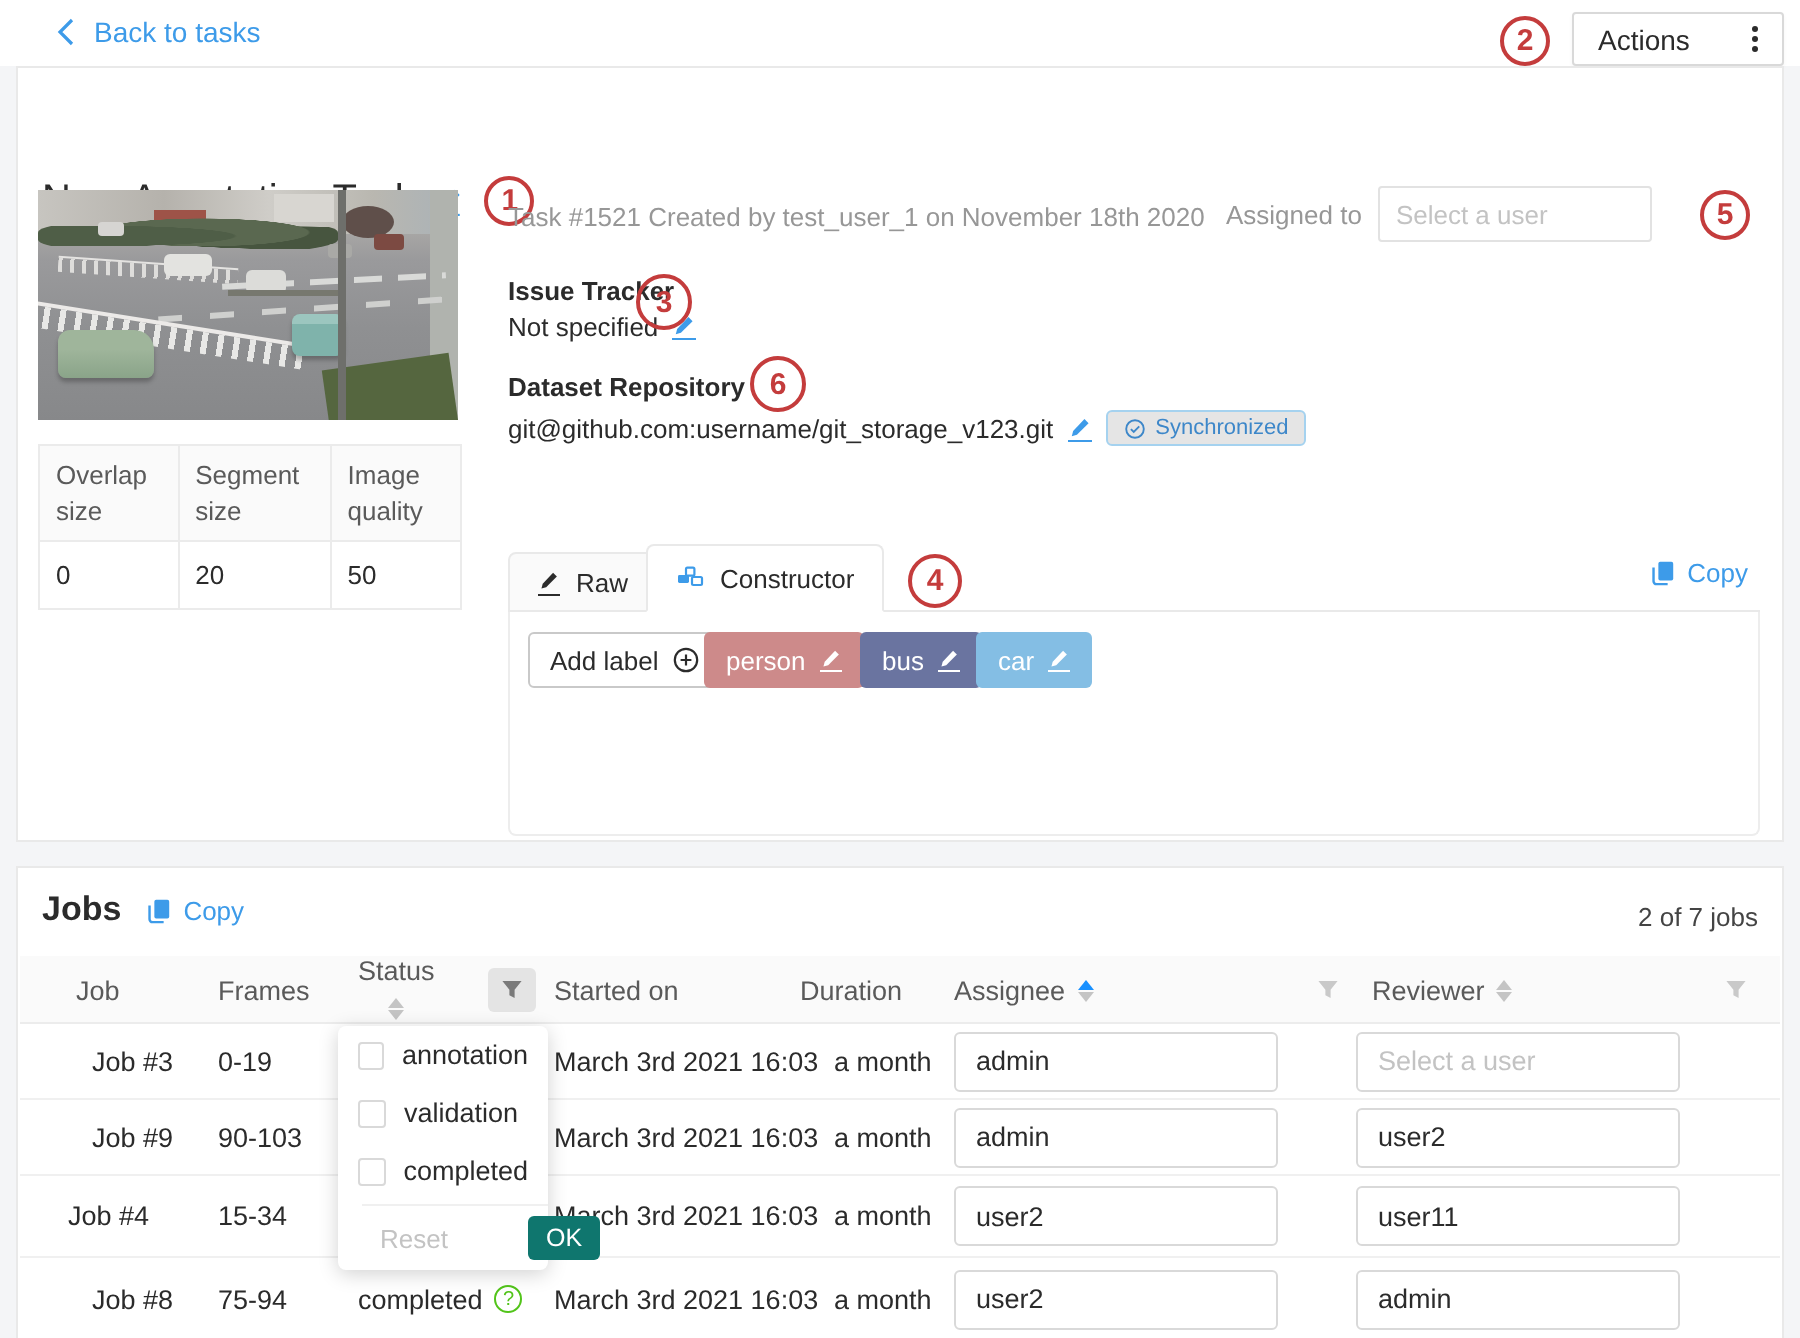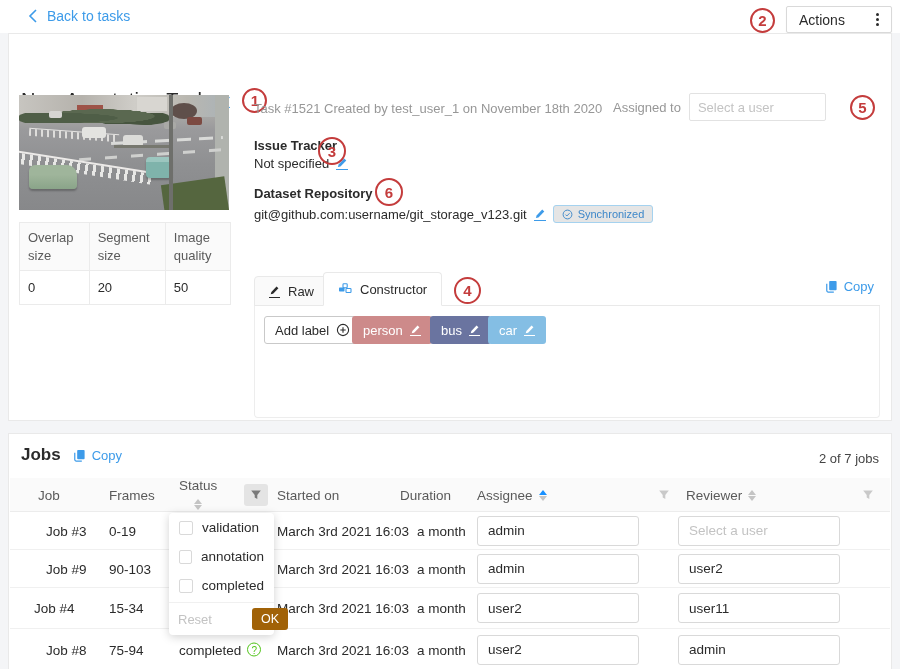--- a/index.html
+++ b/index.html
@@ -154,24 +154,24 @@
            font-size:10px; display:inline-flex; align-items:center; justify-content:center; }
   .cell input { width:162px; height:30px; border:1px solid #d9d9d9; border-radius:3px;
                 padding:0 10px; font-size:13.5px; color:#2b2b2b; font-family:inherit; background:#fff; }
   .cell input::placeholder { color:#c3c3c3; }
 
   
   .fdrop { position:absolute; left:160px; top:79px; width:105px; height:122px; background:#fff;
            border-radius:4px; box-shadow:0 2px 10px rgba(0,0,0,.18); z-index:20; }
   .fopt { display:flex; align-items:center; gap:9px; padding:7px 10px; font-size:13.5px; color:#2b2b2b; cursor:pointer; }
   .fopt .checkbox { width:14px; height:14px; }
-  .ffoot { position:absolute; bottom:0; left:0; right:0; height:33px; border-top:1px solid #f0f0f0;
+  .ffoot { position:absolute; bottom:0; left:12px; right:0; height:33px; border-top:1px solid #f0f0f0;
            display:flex; align-items:center; justify-content:space-between; padding:0 9px; }
   .freset { color:#c3c3c3; font-size:13px; cursor:pointer; }
-  .fok { background:#a16207; color:#fff; border:none; border-radius:3px; font-size:12.5px;
+  .fok { background:#0f766e; color:#fff; border:none; border-radius:3px; font-size:12.5px;
          padding:4px 9px; cursor:pointer; font-family:inherit;margin-left:40px; }
 
   svg { display:block; }
 </style>
 </head>
 <body>
 
 <div class="topbar">
   <div class="back-link">
     <span>
@@ -460,25 +460,25 @@
     </span>
     <span class="cell" style="left:267px;">March 3rd 2021 16:03</span>
     <span class="cell" style="left:407px;">a month</span>
     <span class="cell" style="left:467px;"><input type="text" value="user2" style=""></span>
     <span class="cell" style="left:668px;"><input type="text" value="admin" style=""></span>
   </div>
 
   <div class="fdrop">
     <div class="fopt">
       <span class="checkbox empty"></span>
-      <span>validation</span>
+      <span>annotation</span>
     </div>
     <div class="fopt">
       <span class="checkbox empty"></span>
-      <span>annotation</span>
+      <span>validation</span>
     </div>
     <div class="fopt">
       <span class="checkbox empty"></span>
       <span>completed</span>
     </div>
     <div class="ffoot">
       <span class="freset">Reset</span>
       <button class="fok">OK</button>
     </div>
   </div>

